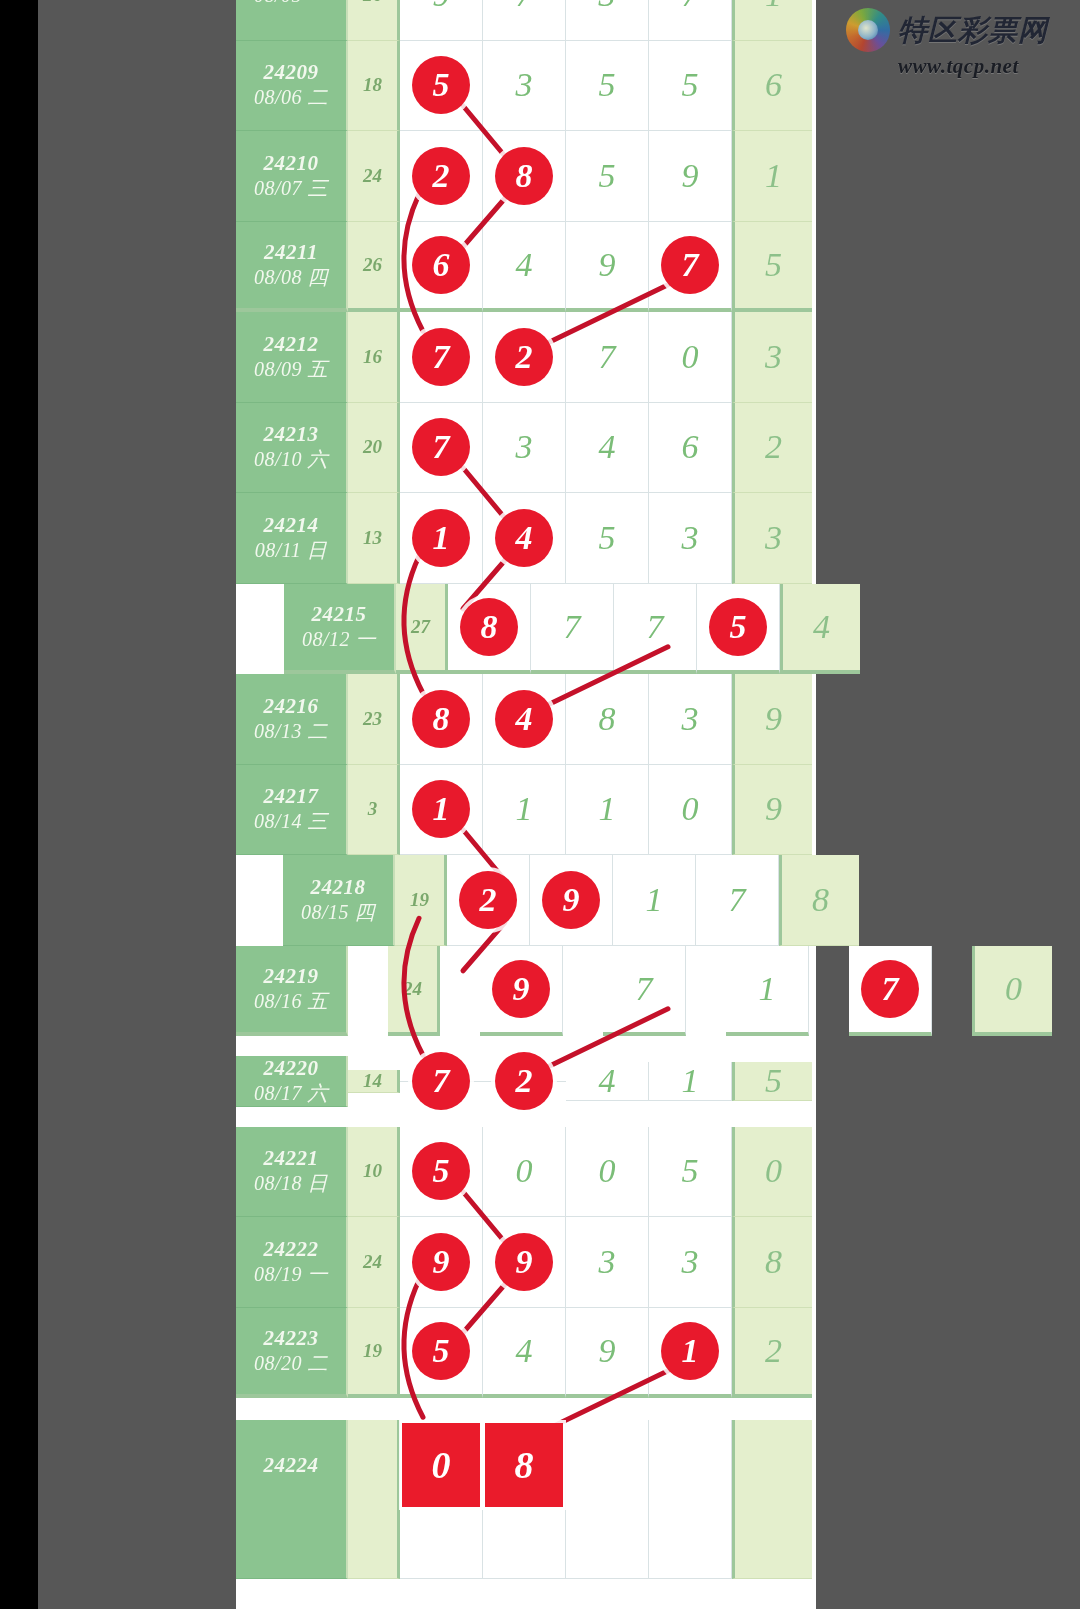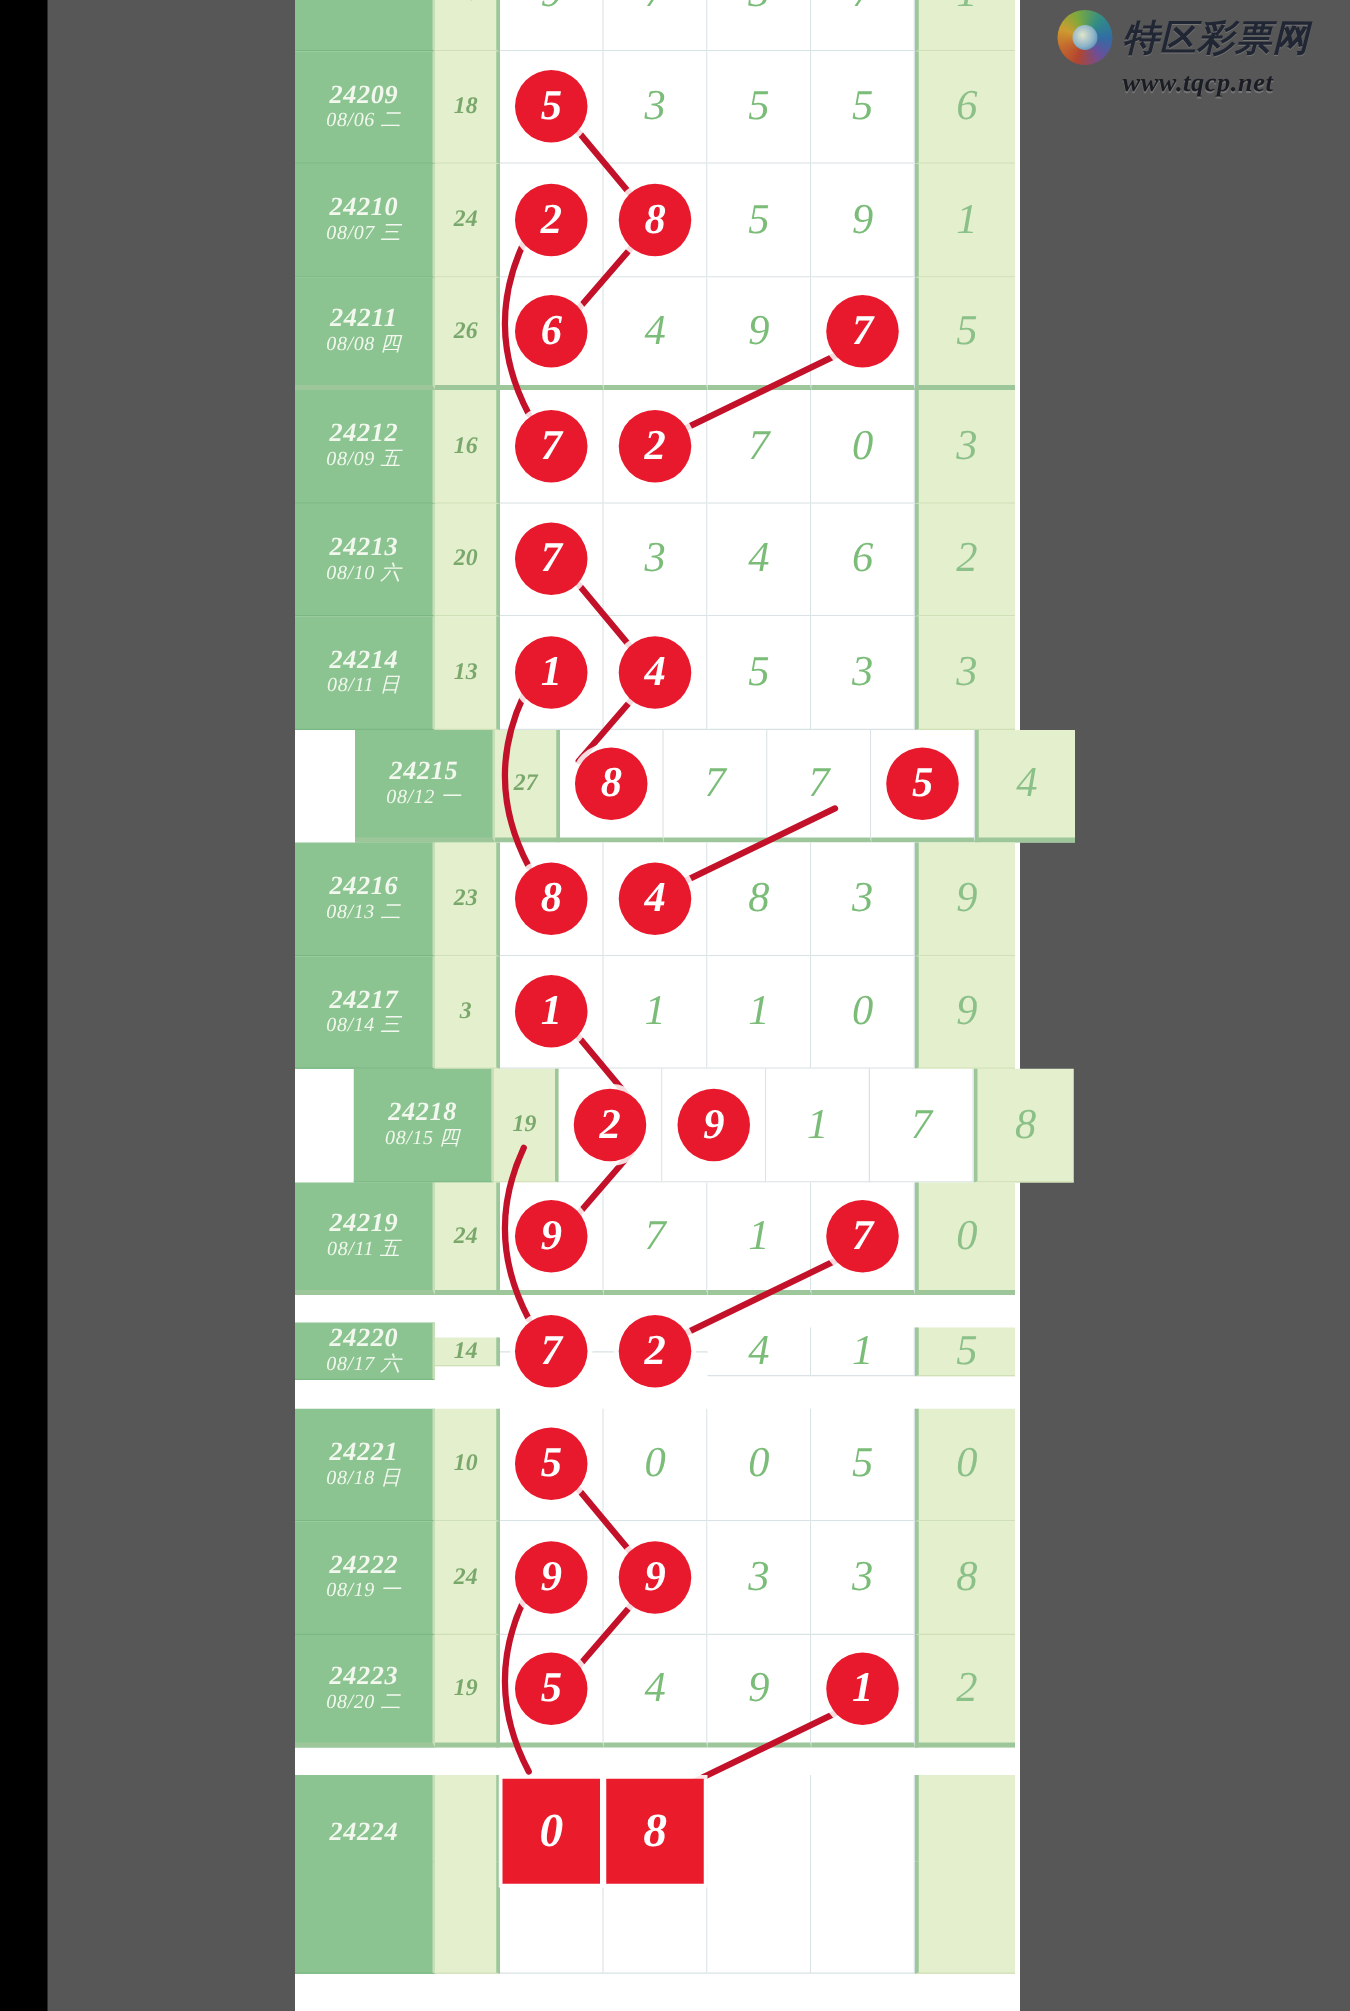--- a/index.html
+++ b/index.html
@@ -66,21 +66,21 @@
   .c-issue {
     width:112px; flex:0 0 112px;
     background:#8bc490;
     color:#f2f8ee;
     display:flex; flex-direction:column;
     align-items:center; justify-content:center;
     border-bottom:1px solid #7bb883;
     border-right:2px solid #c8deb8;
   }
   .c-issue .no { font-size:21px; font-weight:bold; letter-spacing:.5px; line-height:1.15; }
-  .c-issue .dt { font-size:16px; line-height:1.3; letter-spacing:.5px; }
+  .c-issue .dt { font-size:20px; line-height:1.3; letter-spacing:.5px; }
   .c-sum {
     width:52px; flex:0 0 52px;
     background:#e4efcd;
     color:#7aa86c;
     font-size:19px; font-weight:bold;
     display:flex; align-items:center; justify-content:center;
     border-bottom:1px solid #cfe0b6;
     border-right:3px solid #9dc79b;
   }
   .c-num {
@@ -376,24 +376,24 @@
             <div class="ball">9</div>
           </div>
           <div class="c-num">
             <span>1</span>
           </div>
           <div class="c-num">
             <span>7</span>
           </div>
           <div class="c-last">8</div>
         </div>
-        <div class="row thickbot" style="top: 945.5px; height: 90.5px;">
+        <div class="row thickbot" style="top: 945.5px; height: 90.5px; gap: 40px;">
           <div class="c-issue">
             <div class="no">24219</div>
-            <div class="dt">08/11 五</div>
+            <div class="dt">08/16 五</div>
           </div>
           <div class="c-sum">24</div>
           <div class="c-num">
             <div class="ball">9</div>
           </div>
           <div class="c-num">
             <span>7</span>
           </div>
           <div class="c-num">
             <span>1</span>

